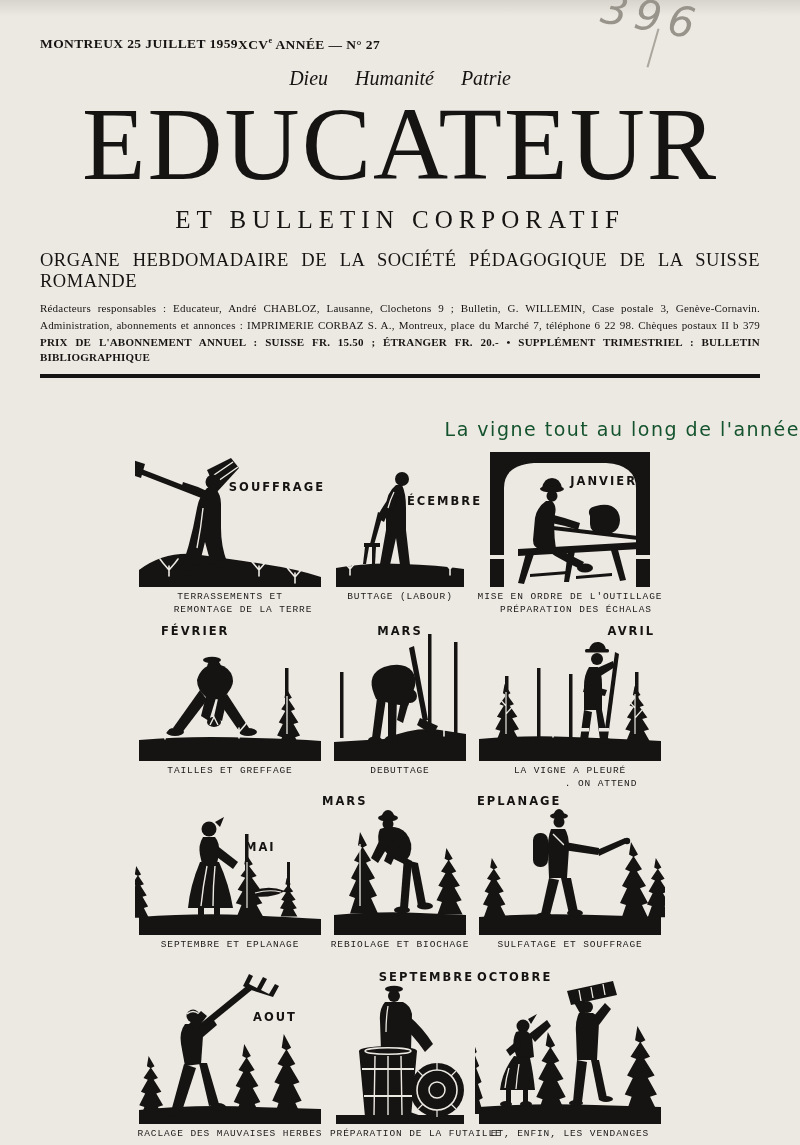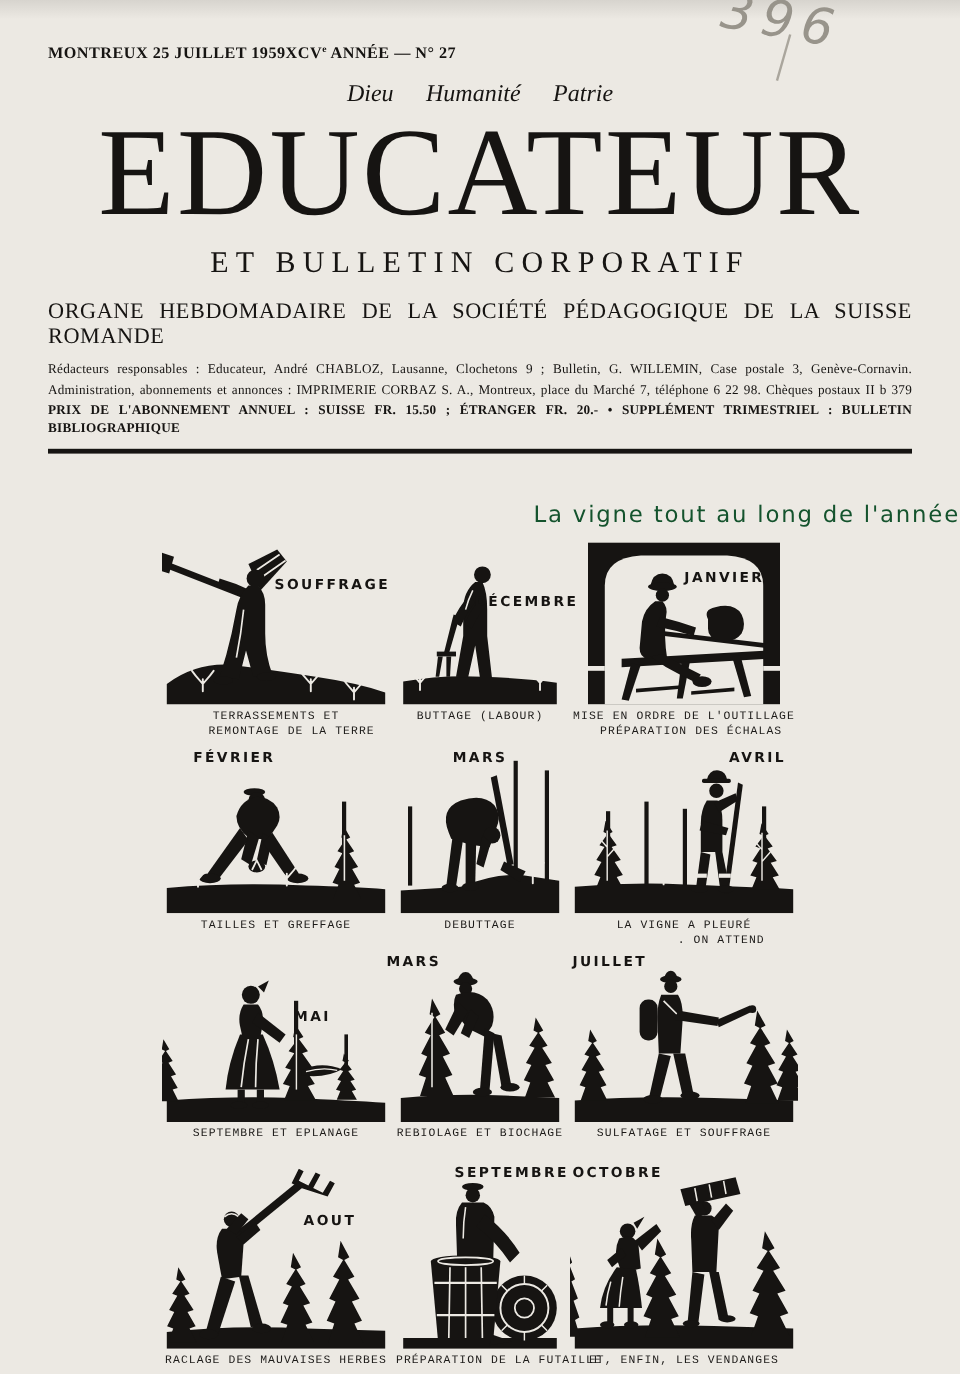--- a/index.html
+++ b/index.html
@@ -323,21 +323,21 @@
             <ellipse cx="61" cy="106" rx="8" ry="3.6"></ellipse>
         </g>
       </svg>
       <figcaption class="caption">
         <div class="cap1">REBIOLAGE ET BIOCHAGE</div>
 
       </figcaption>
     </figure>
 
     <figure class="panel p9 c3">
-      <div class="month">JUILLET</div>
+      <div class="month">EPLANAGE</div>
       <svg class="art" width="190" height="135" viewBox="0 0 190 135" fill="#161412">
         <path d="M4,117 Q60,113 120,115 L186,117 186,135 4,135 Z"></path>
         <use href="#bushP" transform="translate(4,58) scale(0.8)"></use>
         <use href="#bushP" transform="translate(140,42) scale(1.0,1.05)"></use>
         <use href="#bushP" transform="translate(168,58) scale(0.8)"></use>
         <g transform="translate(58,0)">
           <rect x="0" y="33" width="15" height="34" rx="7"></rect>
           <ellipse cx="26" cy="16" rx="9" ry="3.2"></ellipse>
           <path d="M20,16 Q22,9 26,9 Q30,9 32,16 Z"></path>
           <circle cx="26" cy="22" r="5.5"></circle>

